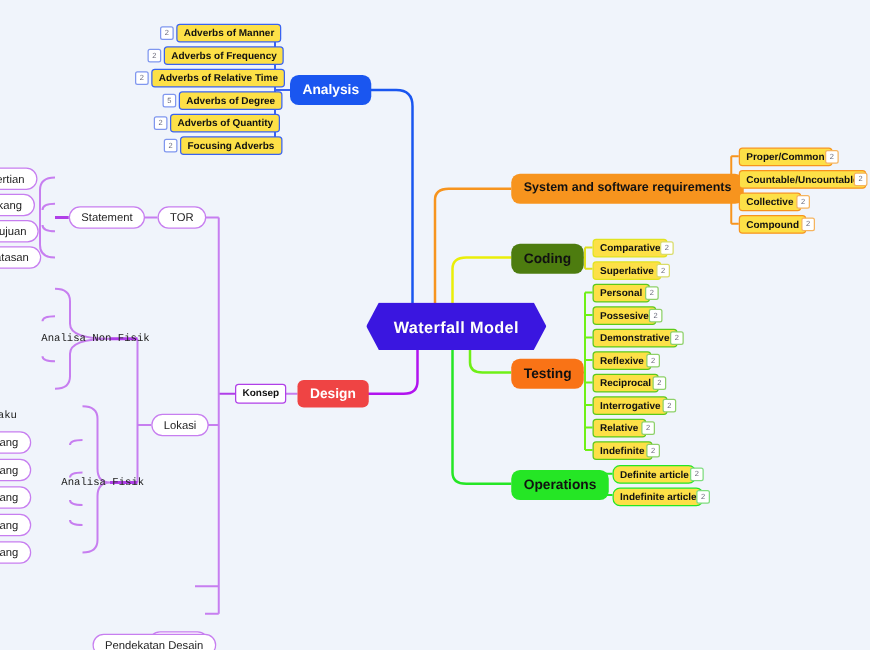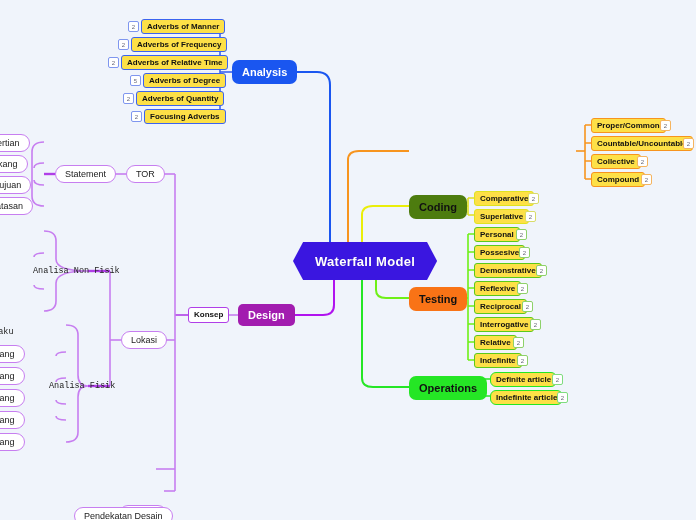--- a/index.html
+++ b/index.html
@@ -108,21 +108,21 @@
   .pur-plain {
     background: transparent;
     border: none;
     color: #222;
     font-size: 8.5px;
     height: 14px;
     padding: 0;
     font-family: Liberation Mono, monospace;
   }
   .design-node {
-    background: #a21caf;
+    background: #ef4444;
     color: #fff;
     border-radius: 5px;
     font-size: 11px;
     font-weight: bold;
     height: 22px;
     padding: 0 10px;
   }
 </style>
 </head>
 <body>
@@ -207,20 +207,21 @@
 
   <div class="node l2" style="left:143px; top:73px; border-color:#3b63f0;">Adverbs of Degree</div>
   <div class="badge" style="left:130px; top:75px; border-color:#7f96ef;">5</div>
 
   <div class="node l2" style="left:136px; top:91px; border-color:#3b63f0;">Adverbs of Quantity</div>
   <div class="badge" style="left:123px; top:93px; border-color:#7f96ef;">2</div>
 
   <div class="node l2" style="left:144px; top:109px; border-color:#3b63f0;">Focusing Adverbs</div>
   <div class="badge" style="left:131px; top:111px; border-color:#7f96ef;">2</div>
 
+  <div class="node l1 small" style="left:409px; top:139px; background:#f7941e; color:#111;">System and software requirements</div>
 
   <div class="node l2" style="left:591px; top:118px; border-color:#f7941e;">Proper/Common</div>
   <div class="badge" style="left:660px; top:120px; border-color:#f5b45f;">2</div>
 
   <div class="node l2" style="left:591px; top:136px; border-color:#f7941e;">Countable/Uncountable</div>
   <div class="badge" style="left:683px; top:138px; border-color:#f5b45f;">2</div>
 
   <div class="node l2" style="left:591px; top:154px; border-color:#f7941e;">Collective</div>
   <div class="badge" style="left:637px; top:156px; border-color:#f5b45f;">2</div>
 

